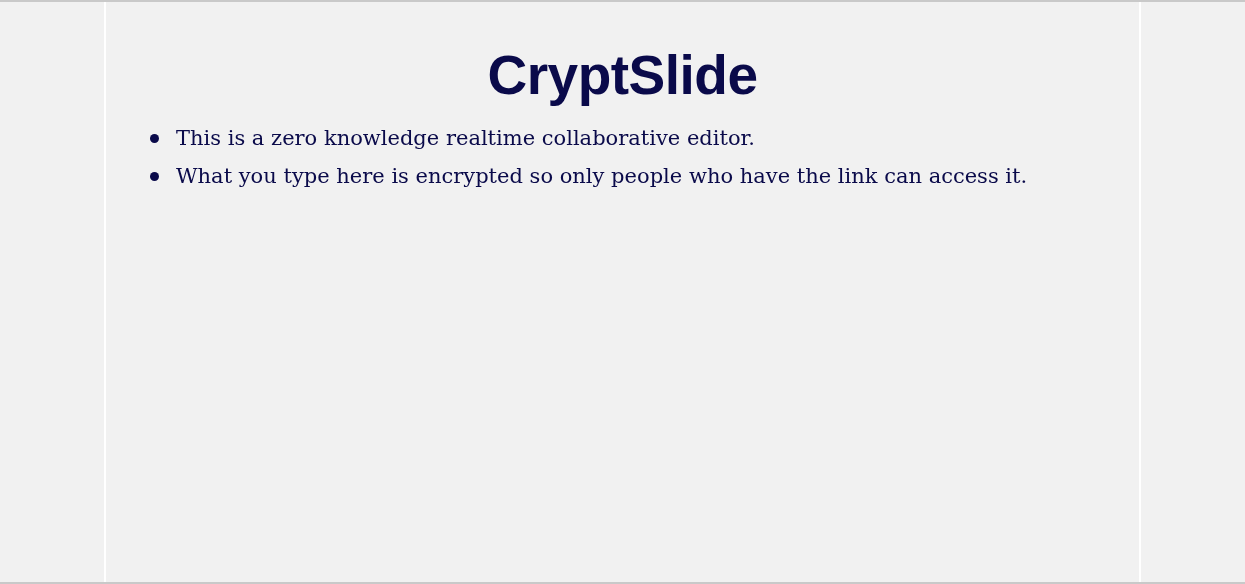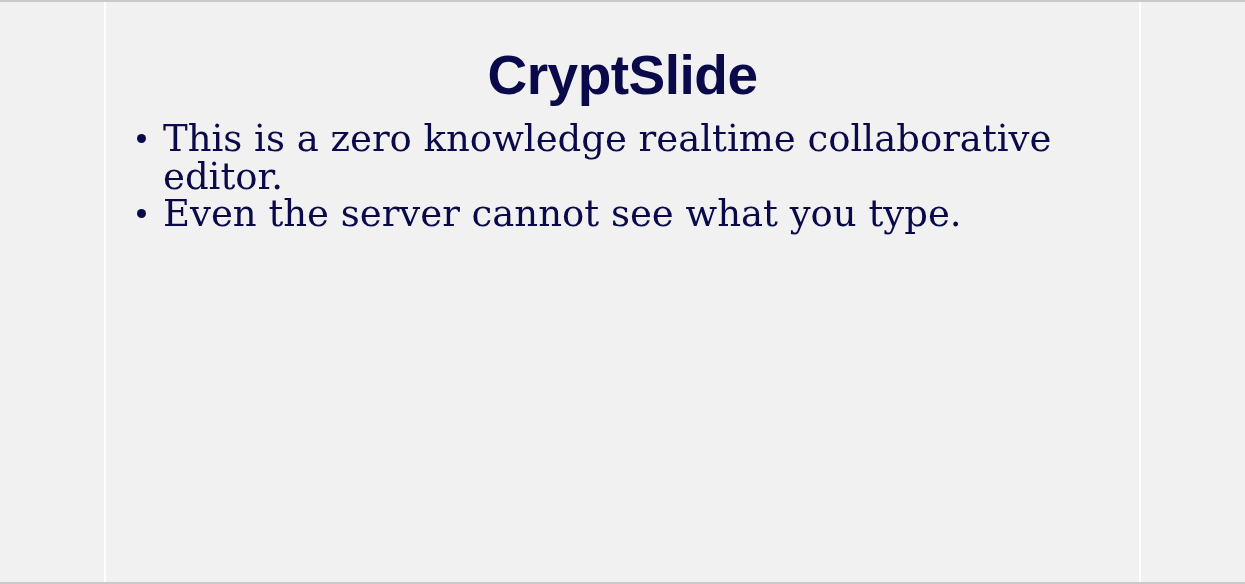--- a/index.html
+++ b/index.html
@@ -67,28 +67,28 @@
     font-size: 55px;
     line-height: 62px;
     color: #0a0a4a;
     letter-spacing: -0.5px;
     white-space: nowrap;
   }
 
   #slide-bullets {
     position: absolute;
     top: 118px;
-    left: 21px;
+    left: 34px;
     width: 990px;
     margin: 0;
     padding: 0;
     list-style: none;
     color: #0a0a4a;
     font-family: "DejaVu Serif", serif;
-    font-size: 37px;
+    font-size: 21px;
     line-height: 37.6px;
   }
 
   #slide-bullets li {
     position: relative;
     padding-left: 36px;
     margin: 0;
   }
 
   #slide-bullets li .bullet-marker {
@@ -119,25 +119,25 @@
 
     <div id="slide-title">CryptSlide</div>
 
     <ul id="slide-bullets">
 
       <li>
         <span class="bullet-marker"></span>
         <span class="bullet-text">This is a zero knowledge realtime collaborative editor.</span>
       </li>
 
-
       <li>
         <span class="bullet-marker"></span>
-        <span class="bullet-text">Even the server cannot see what you type.</span>
+        <span class="bullet-text">What you type here is encrypted so only people who have the link can access it.</span>
       </li>
+
 
 
     </ul>
 
   </div>
 
   <div class="edge-rule bottom"></div>
 
 </div>
 

